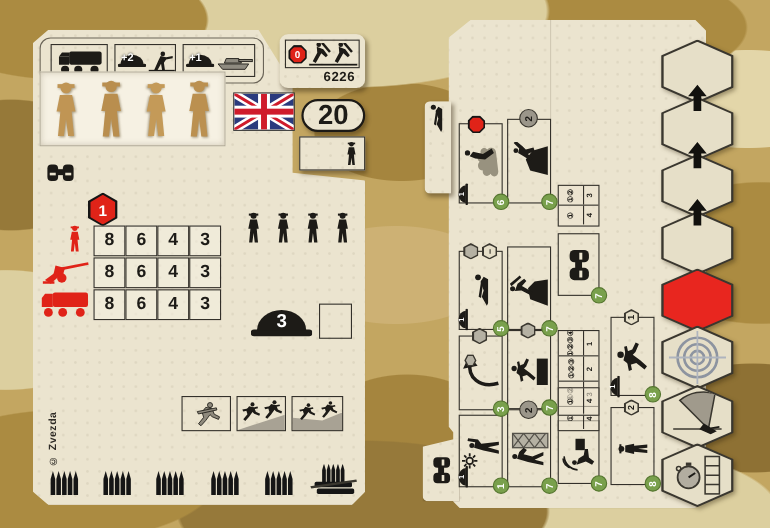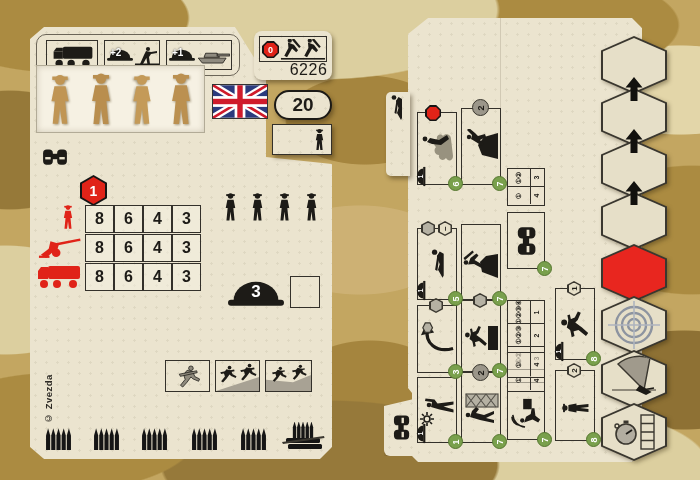--- a/index.html
+++ b/index.html
@@ -132,25 +132,25 @@
         <span style="color:#fff;font-weight:bold;font-size:9px;">0</span>
       </div>
     </div>
     <svg class="abs" style="left:21px;top:2px;" width="44" height="21" viewBox="0 0 44 21" fill="#1d1b17">
       <use href="#i-digger" x="0" y="-2" width="24" height="22"></use>
       <use href="#i-digger" x="20" y="-2" width="24" height="22"></use>
       <rect x="0" y="19" width="44" height="1.6"></rect>
     </svg>
   </div>
   <div class="abs ctr" style="left:254px;top:62px;width:78px;height:16px;">
-    <span style="font-weight:normal;font-size:16px;letter-spacing:.5px;padding-left:31px;">6226</span>
+    <span style="font-weight:bold;font-size:12px;letter-spacing:.5px;padding-left:31px;">6226</span>
   </div>
 
   <div class="card ctr" style="left:274px;top:90px;width:58px;height:30px;border-radius:15px;border:2.6px solid #1c1a16;box-sizing:border-box;">
-    <span style="font-weight:bold;font-size:19px;">20</span>
+    <span style="font-weight:bold;font-size:25px;">20</span>
   </div>
 
   <div class="card bx thin" style="left:272px;top:124px;width:60px;height:31px;">
     <svg class="abs" style="right:5px;top:3px;" width="13" height="24" viewBox="0 0 14 26" fill="#1d1b17">
         <use href="#i-man"></use>
       </svg>
   </div>
 
   <div class="abs" style="left:36px;top:34px;width:204px;height:42px;border:1.3px solid #6b6558;border-radius:10px;box-sizing:border-box;"></div>
   <div class="bx thin" style="left:46px;top:40px;width:52px;height:30px;">

